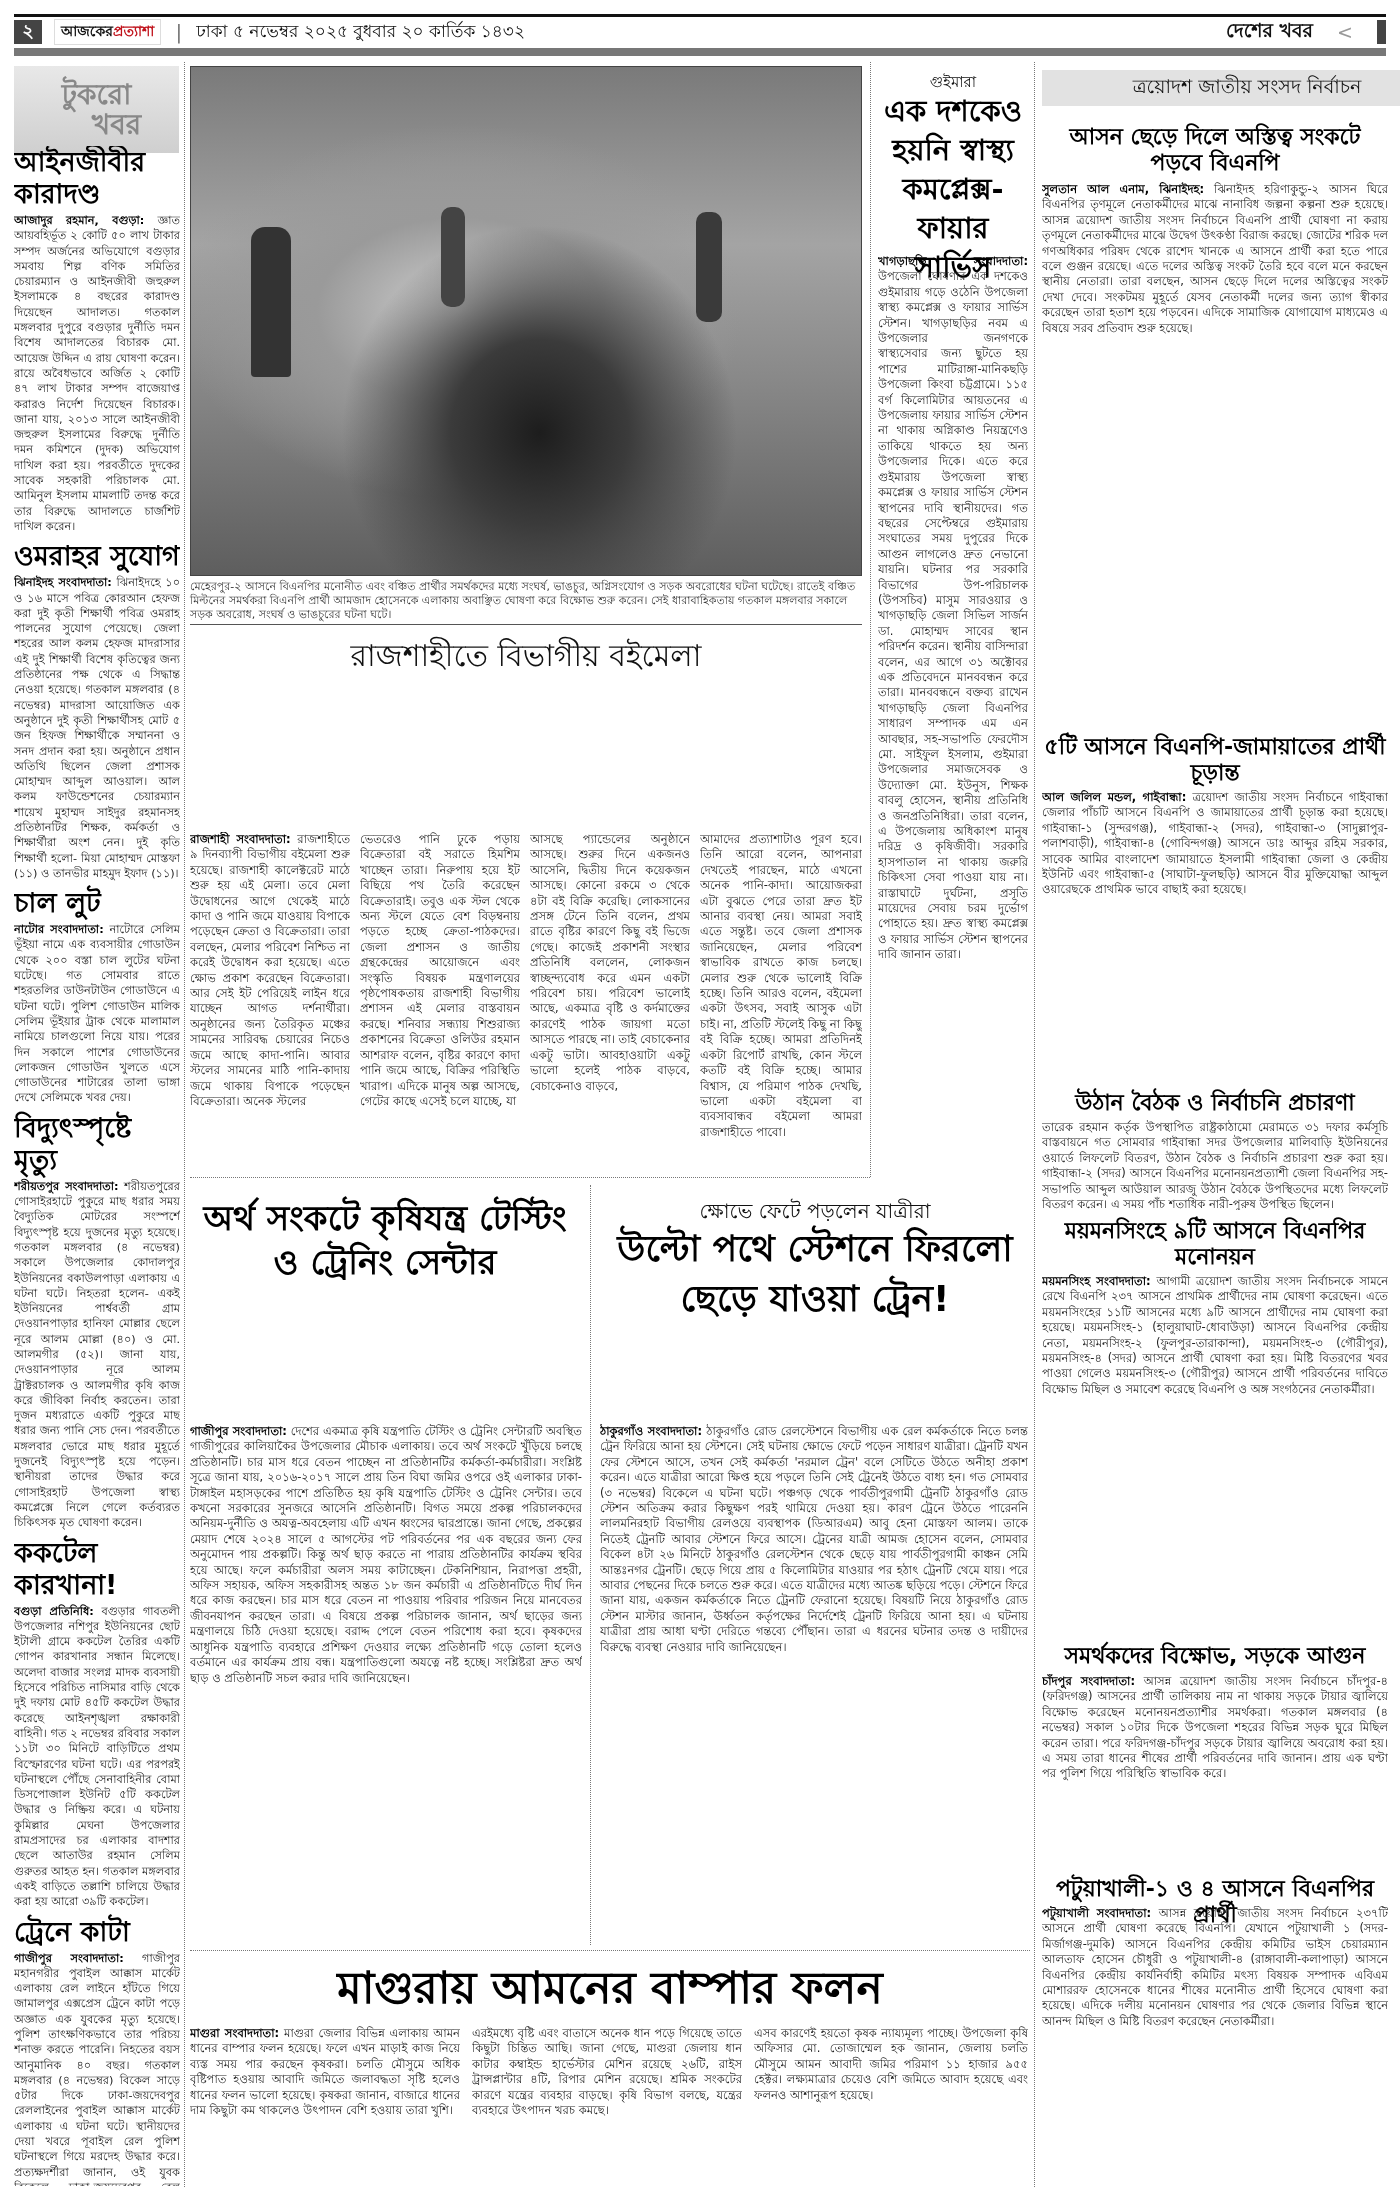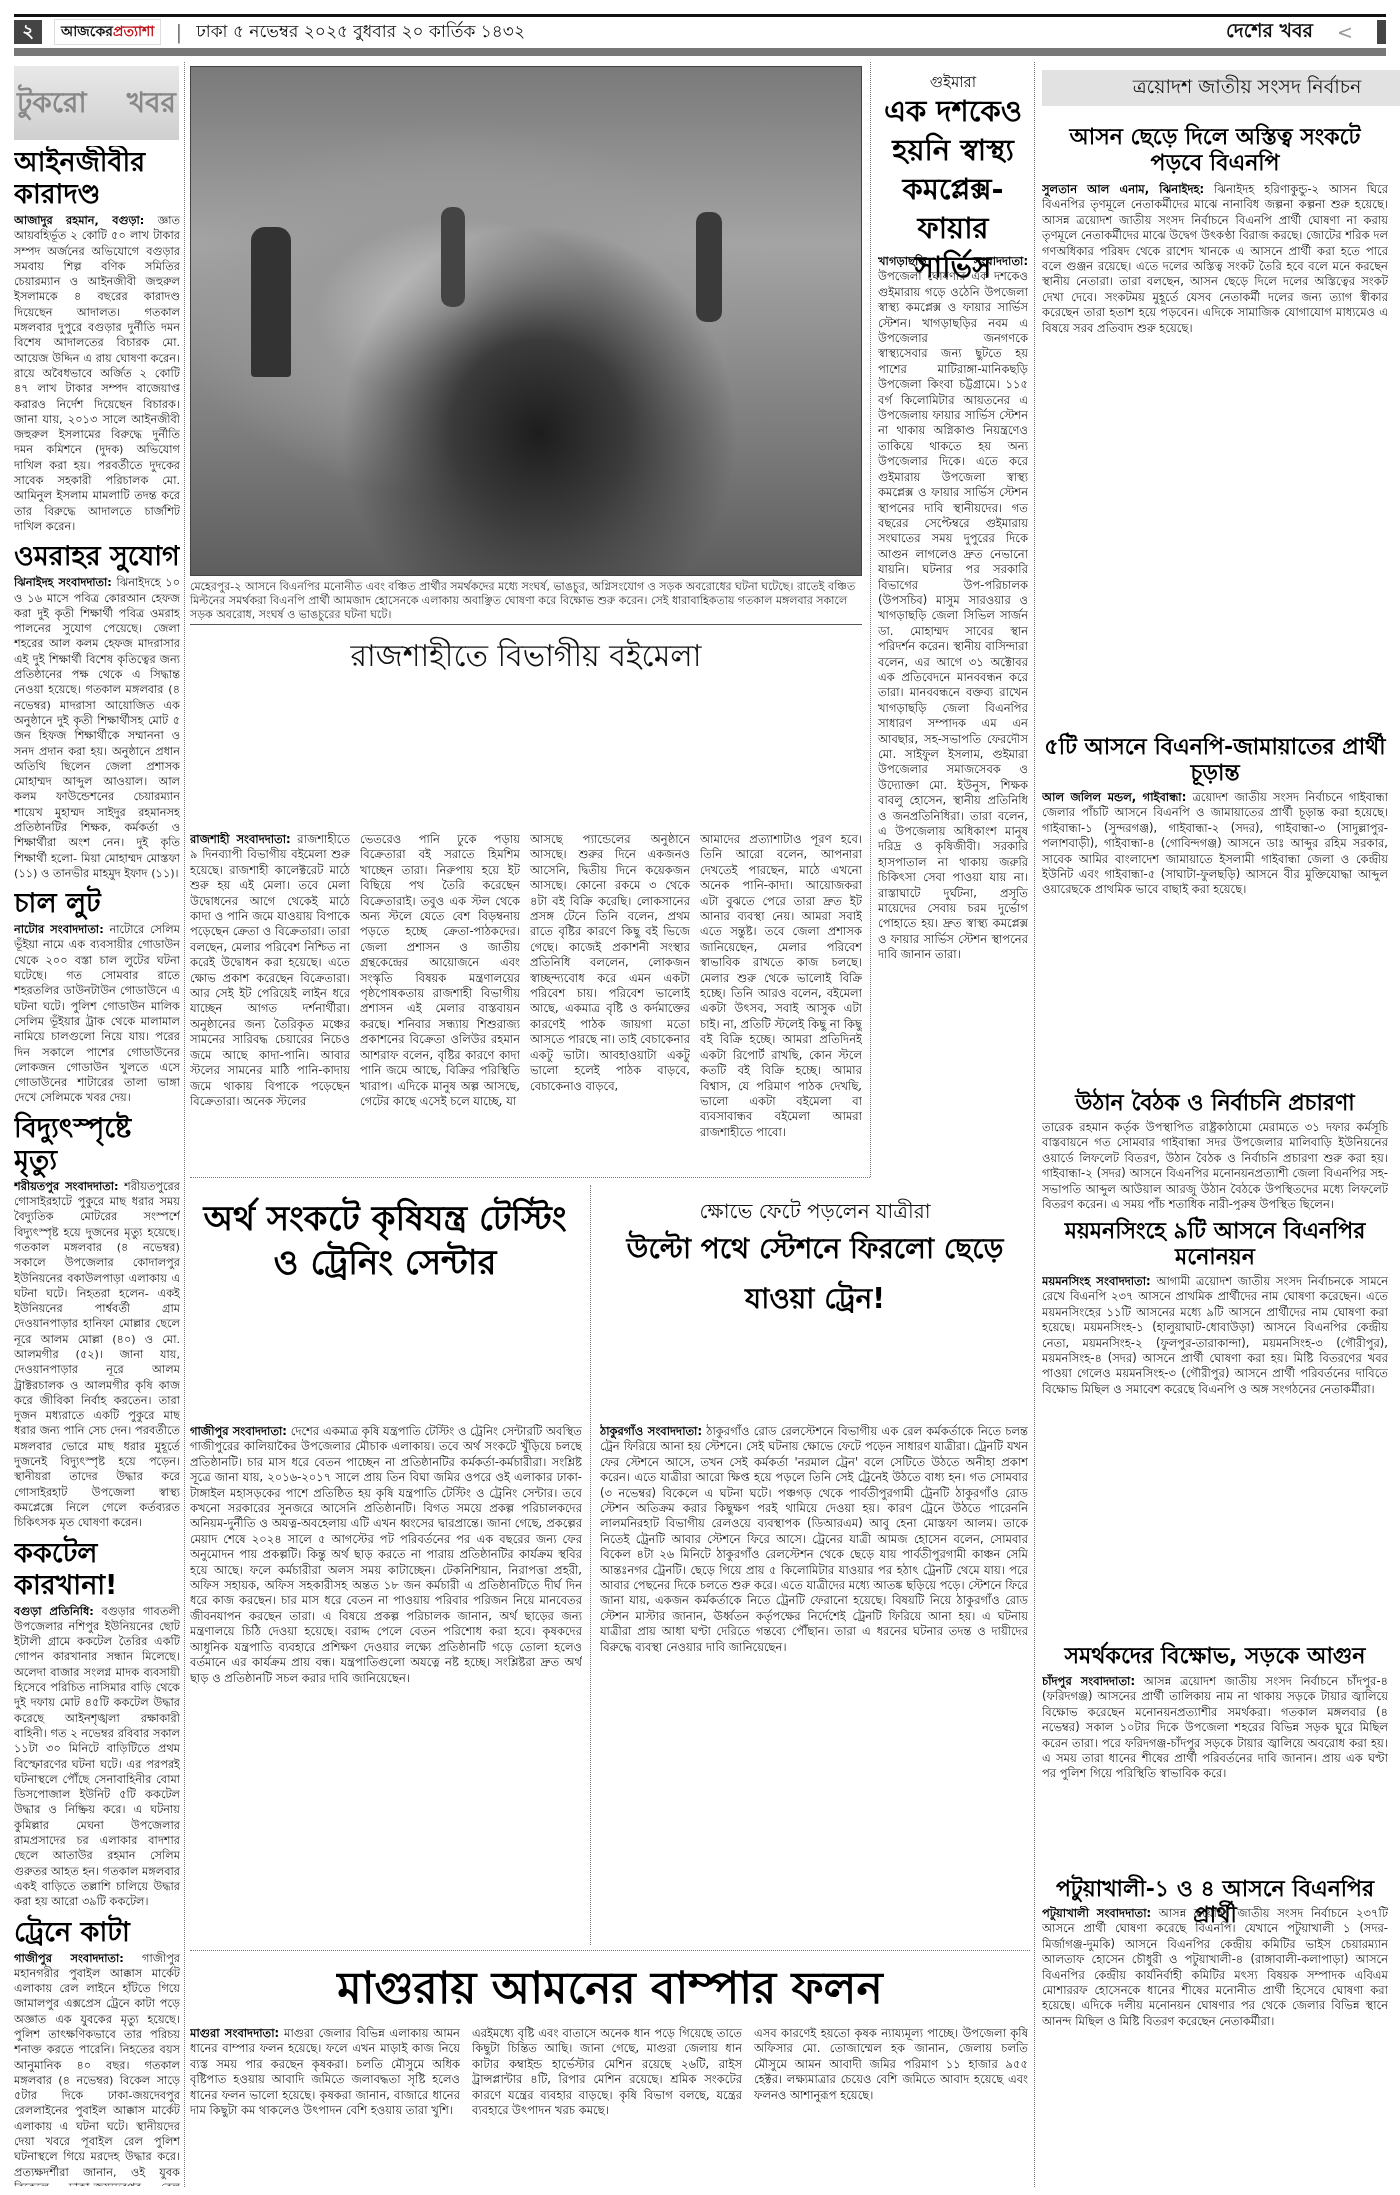--- a/index.html
+++ b/index.html
@@ -14,21 +14,21 @@
 .dateline{font-size:17px}
 .section{margin-left:auto;font-size:19px;font-weight:bold;display:flex;align-items:center;gap:24px}
 .section .blk{width:9px;height:24px;background:#444}
 .rule-gray{left:14px;right:14px;top:48px;height:8px;background:#777}
 .col{position:absolute;font-size:11.5px;line-height:15.4px;text-align:justify;overflow:hidden;color:#222}
 .col p{margin-bottom:2px}
 .byline{font-weight:bold;color:#000}
 .h-small{font-weight:bold;font-size:27px;line-height:32px;margin:6px 0 3px;color:#000}
 .vline{position:absolute;width:0;border-left:1px dotted #777}
 .hline{position:absolute;height:0;border-top:1px dotted #777}
-.tukro{left:14px;top:66px;width:165px;height:74px;background:linear-gradient(#e8e8e8,#cfcfcf);display:flex;justify-content:center;align-items:center;color:#888;font-weight:bold;font-size:28px;line-height:30px}
+.tukro{left:14px;top:66px;width:165px;height:87px;background:linear-gradient(#e8e8e8,#cfcfcf);display:flex;flex-direction:column;justify-content:center;align-items:center;color:#888;font-weight:bold;font-size:28px;line-height:30px}
 .photo{left:190px;top:66px;width:672px;height:510px;border:1px solid #444;background:
  radial-gradient(ellipse at 52% 72%, #1d1d1d 0%, #3b3b3b 18%, transparent 40%),
  radial-gradient(ellipse at 40% 48%, #cfcfcf 0%, #9a9a9a 25%, transparent 50%),
  linear-gradient(180deg,#7a7a7a 0%,#a4a4a4 35%,#8a8a8a 60%,#5e5e5e 100%);overflow:hidden}
 .photo .p1{position:absolute;left:60px;top:160px;width:40px;height:150px;background:#333;border-radius:14px 14px 4px 4px}
 .photo .p2{position:absolute;left:250px;top:140px;width:24px;height:100px;background:#444;border-radius:10px}
 .photo .p3{position:absolute;left:505px;top:145px;width:26px;height:110px;background:#3a3a3a;border-radius:10px}
 .caption{left:190px;top:580px;width:672px;font-size:11px;line-height:14px;color:#333}
 .cap-rule{left:190px;top:624px;width:672px;height:1px;background:#555}
 .kicker{position:absolute;text-align:center;font-size:30px;color:#111}
@@ -139,21 +139,21 @@
   <span class="byline">পটুয়াখালী সংবাদদাতা:</span> <span>আসন্ন ত্রয়োদশ জাতীয় সংসদ নির্বাচনে ২৩৭টি আসনে প্রার্থী ঘোষণা করেছে বিএনপি। যেখানে পটুয়াখালী ১ (সদর-মির্জাগঞ্জ-দুমকি) আসনে বিএনপির কেন্দ্রীয় কমিটির ভাইস চেয়ারম্যান আলতাফ হোসেন চৌধুরী ও পটুয়াখালী-৪ (রাঙ্গাবালী-কলাপাড়া) আসনে বিএনপির কেন্দ্রীয় কার্যনির্বাহী কমিটির মৎস্য বিষয়ক সম্পাদক এবিএম মোশাররফ হোসেনকে ধানের শীষের মনোনীত প্রার্থী হিসেবে ঘোষণা করা হয়েছে। এদিকে দলীয় মনোনয়ন ঘোষণার পর থেকে জেলার বিভিন্ন স্থানে আনন্দ মিছিল ও মিষ্টি বিতরণ করেছেন নেতাকর্মীরা।</span>
 </div>
 
 <div class="bigh" style="left:190px;top:1196px;width:390px;font-size:34px;line-height:44px">অর্থ সংকটে কৃষিযন্ত্র টেস্টিং ও ট্রেনিং সেন্টার</div>
 <div class="col" style="left:190px;top:1424px;width:392px;height:520px">
   <span class="byline">গাজীপুর সংবাদদাতা:</span> <span>দেশের একমাত্র কৃষি যন্ত্রপাতি টেস্টিং ও ট্রেনিং সেন্টারটি অবস্থিত গাজীপুরের কালিয়াকৈর উপজেলার মৌচাক এলাকায়। তবে অর্থ সংকটে খুঁড়িয়ে চলছে প্রতিষ্ঠানটি। চার মাস ধরে বেতন পাচ্ছেন না প্রতিষ্ঠানটির কর্মকর্তা-কর্মচারীরা। সংশ্লিষ্ট সূত্রে জানা যায়, ২০১৬-২০১৭ সালে প্রায় তিন বিঘা জমির ওপরে ওই এলাকার ঢাকা-টাঙ্গাইল মহাসড়কের পাশে প্রতিষ্ঠিত হয় কৃষি যন্ত্রপাতি টেস্টিং ও ট্রেনিং সেন্টার। তবে কখনো সরকারের সুনজরে আসেনি প্রতিষ্ঠানটি। বিগত সময়ে প্রকল্প পরিচালকদের অনিয়ম-দুর্নীতি ও অযত্ন-অবহেলায় এটি এখন ধ্বংসের দ্বারপ্রান্তে। জানা গেছে, প্রকল্পের মেয়াদ শেষে ২০২৪ সালে ৫ আগস্টের পট পরিবর্তনের পর এক বছরের জন্য ফের অনুমোদন পায় প্রকল্পটি। কিন্তু অর্থ ছাড় করতে না পারায় প্রতিষ্ঠানটির কার্যক্রম স্থবির হয়ে আছে। ফলে কর্মচারীরা অলস সময় কাটাচ্ছেন। টেকনিশিয়ান, নিরাপত্তা প্রহরী, অফিস সহায়ক, অফিস সহকারীসহ অন্তত ১৮ জন কর্মচারী এ প্রতিষ্ঠানটিতে দীর্ঘ দিন ধরে কাজ করছেন। চার মাস ধরে বেতন না পাওয়ায় পরিবার পরিজন নিয়ে মানবেতর জীবনযাপন করছেন তারা। এ বিষয়ে প্রকল্প পরিচালক জানান, অর্থ ছাড়ের জন্য মন্ত্রণালয়ে চিঠি দেওয়া হয়েছে। বরাদ্দ পেলে বেতন পরিশোধ করা হবে। কৃষকদের আধুনিক যন্ত্রপাতি ব্যবহারে প্রশিক্ষণ দেওয়ার লক্ষ্যে প্রতিষ্ঠানটি গড়ে তোলা হলেও বর্তমানে এর কার্যক্রম প্রায় বন্ধ। যন্ত্রপাতিগুলো অযত্নে নষ্ট হচ্ছে। সংশ্লিষ্টরা দ্রুত অর্থ ছাড় ও প্রতিষ্ঠানটি সচল করার দাবি জানিয়েছেন।</span>
 </div>
 <div class="vline" style="left:590px;top:1185px;height:760px"></div>
 
 <div class="abs" style="left:600px;top:1196px;width:430px;text-align:center;font-size:20px">ক্ষোভে ফেটে পড়লেন যাত্রীরা</div>
-<div class="bigh" style="left:600px;top:1224px;width:430px;font-size:28px;line-height:50px">উল্টো পথে স্টেশনে ফিরলো ছেড়ে যাওয়া ট্রেন!</div>
+<div class="bigh" style="left:600px;top:1224px;width:430px;font-size:36px;line-height:50px">উল্টো পথে স্টেশনে ফিরলো ছেড়ে যাওয়া ট্রেন!</div>
 <div class="col" style="left:600px;top:1424px;width:428px;height:520px">
   <span class="byline">ঠাকুরগাঁও সংবাদদাতা:</span> <span>ঠাকুরগাঁও রোড রেলস্টেশনে বিভাগীয় এক রেল কর্মকর্তাকে নিতে চলন্ত ট্রেন ফিরিয়ে আনা হয় স্টেশনে। সেই ঘটনায় ক্ষোভে ফেটে পড়েন সাধারণ যাত্রীরা। ট্রেনটি যখন ফের স্টেশনে আসে, তখন সেই কর্মকর্তা 'নরমাল ট্রেন' বলে সেটিতে উঠতে অনীহা প্রকাশ করেন। এতে যাত্রীরা আরো ক্ষিপ্ত হয়ে পড়লে তিনি সেই ট্রেনেই উঠতে বাধ্য হন। গত সোমবার (৩ নভেম্বর) বিকেলে এ ঘটনা ঘটে। পঞ্চগড় থেকে পার্বতীপুরগামী ট্রেনটি ঠাকুরগাঁও রোড স্টেশন অতিক্রম করার কিছুক্ষণ পরই থামিয়ে দেওয়া হয়। কারণ ট্রেনে উঠতে পারেননি লালমনিরহাট বিভাগীয় রেলওয়ে ব্যবস্থাপক (ডিআরএম) আবু হেনা মোস্তফা আলম। তাকে নিতেই ট্রেনটি আবার স্টেশনে ফিরে আসে। ট্রেনের যাত্রী আমজ হোসেন বলেন, সোমবার বিকেল ৪টা ২৬ মিনিটে ঠাকুরগাঁও রেলস্টেশন থেকে ছেড়ে যায় পার্বতীপুরগামী কাঞ্চন সেমি আন্তঃনগর ট্রেনটি। ছেড়ে গিয়ে প্রায় ৫ কিলোমিটার যাওয়ার পর হঠাৎ ট্রেনটি থেমে যায়। পরে আবার পেছনের দিকে চলতে শুরু করে। এতে যাত্রীদের মধ্যে আতঙ্ক ছড়িয়ে পড়ে। স্টেশনে ফিরে জানা যায়, একজন কর্মকর্তাকে নিতে ট্রেনটি ফেরানো হয়েছে। বিষয়টি নিয়ে ঠাকুরগাঁও রোড স্টেশন মাস্টার জানান, ঊর্ধ্বতন কর্তৃপক্ষের নির্দেশেই ট্রেনটি ফিরিয়ে আনা হয়। এ ঘটনায় যাত্রীরা প্রায় আধা ঘণ্টা দেরিতে গন্তব্যে পৌঁছান। তারা এ ধরনের ঘটনার তদন্ত ও দায়ীদের বিরুদ্ধে ব্যবস্থা নেওয়ার দাবি জানিয়েছেন।</span>
 </div>
 <div class="hline" style="left:190px;top:1950px;width:840px"></div>
 
 <div class="bigh" style="left:190px;top:1960px;width:840px;font-size:44px;line-height:56px">মাগুরায় আমনের বাম্পার ফলন</div>
 <div class="col" style="left:190px;top:2026px;width:270px;height:160px">
   <span class="byline">মাগুরা সংবাদদাতা:</span> <span>মাগুরা জেলার বিভিন্ন এলাকায় আমন ধানের বাম্পার ফলন হয়েছে। ফলে এখন মাড়াই কাজ নিয়ে ব্যস্ত সময় পার করছেন কৃষকরা। চলতি মৌসুমে অধিক বৃষ্টিপাত হওয়ায় আবাদি জমিতে জলাবদ্ধতা সৃষ্টি হলেও ধানের ফলন ভালো হয়েছে। কৃষকরা জানান, বাজারে ধানের দাম কিছুটা কম থাকলেও উৎপাদন বেশি হওয়ায় তারা খুশি।</span>
 </div>
 <div class="col" style="left:472px;top:2026px;width:270px;height:160px">এরইমধ্যে বৃষ্টি এবং বাতাসে অনেক ধান পড়ে গিয়েছে তাতে কিছুটা চিন্তিত আছি। জানা গেছে, মাগুরা জেলায় ধান কাটার কম্বাইন্ড হার্ভেস্টার মেশিন রয়েছে ২৬টি, রাইস ট্রান্সপ্লান্টার ৪টি, রিপার মেশিন রয়েছে। শ্রমিক সংকটের কারণে যন্ত্রের ব্যবহার বাড়ছে। কৃষি বিভাগ বলছে, যন্ত্রের ব্যবহারে উৎপাদন খরচ কমছে।</div>

